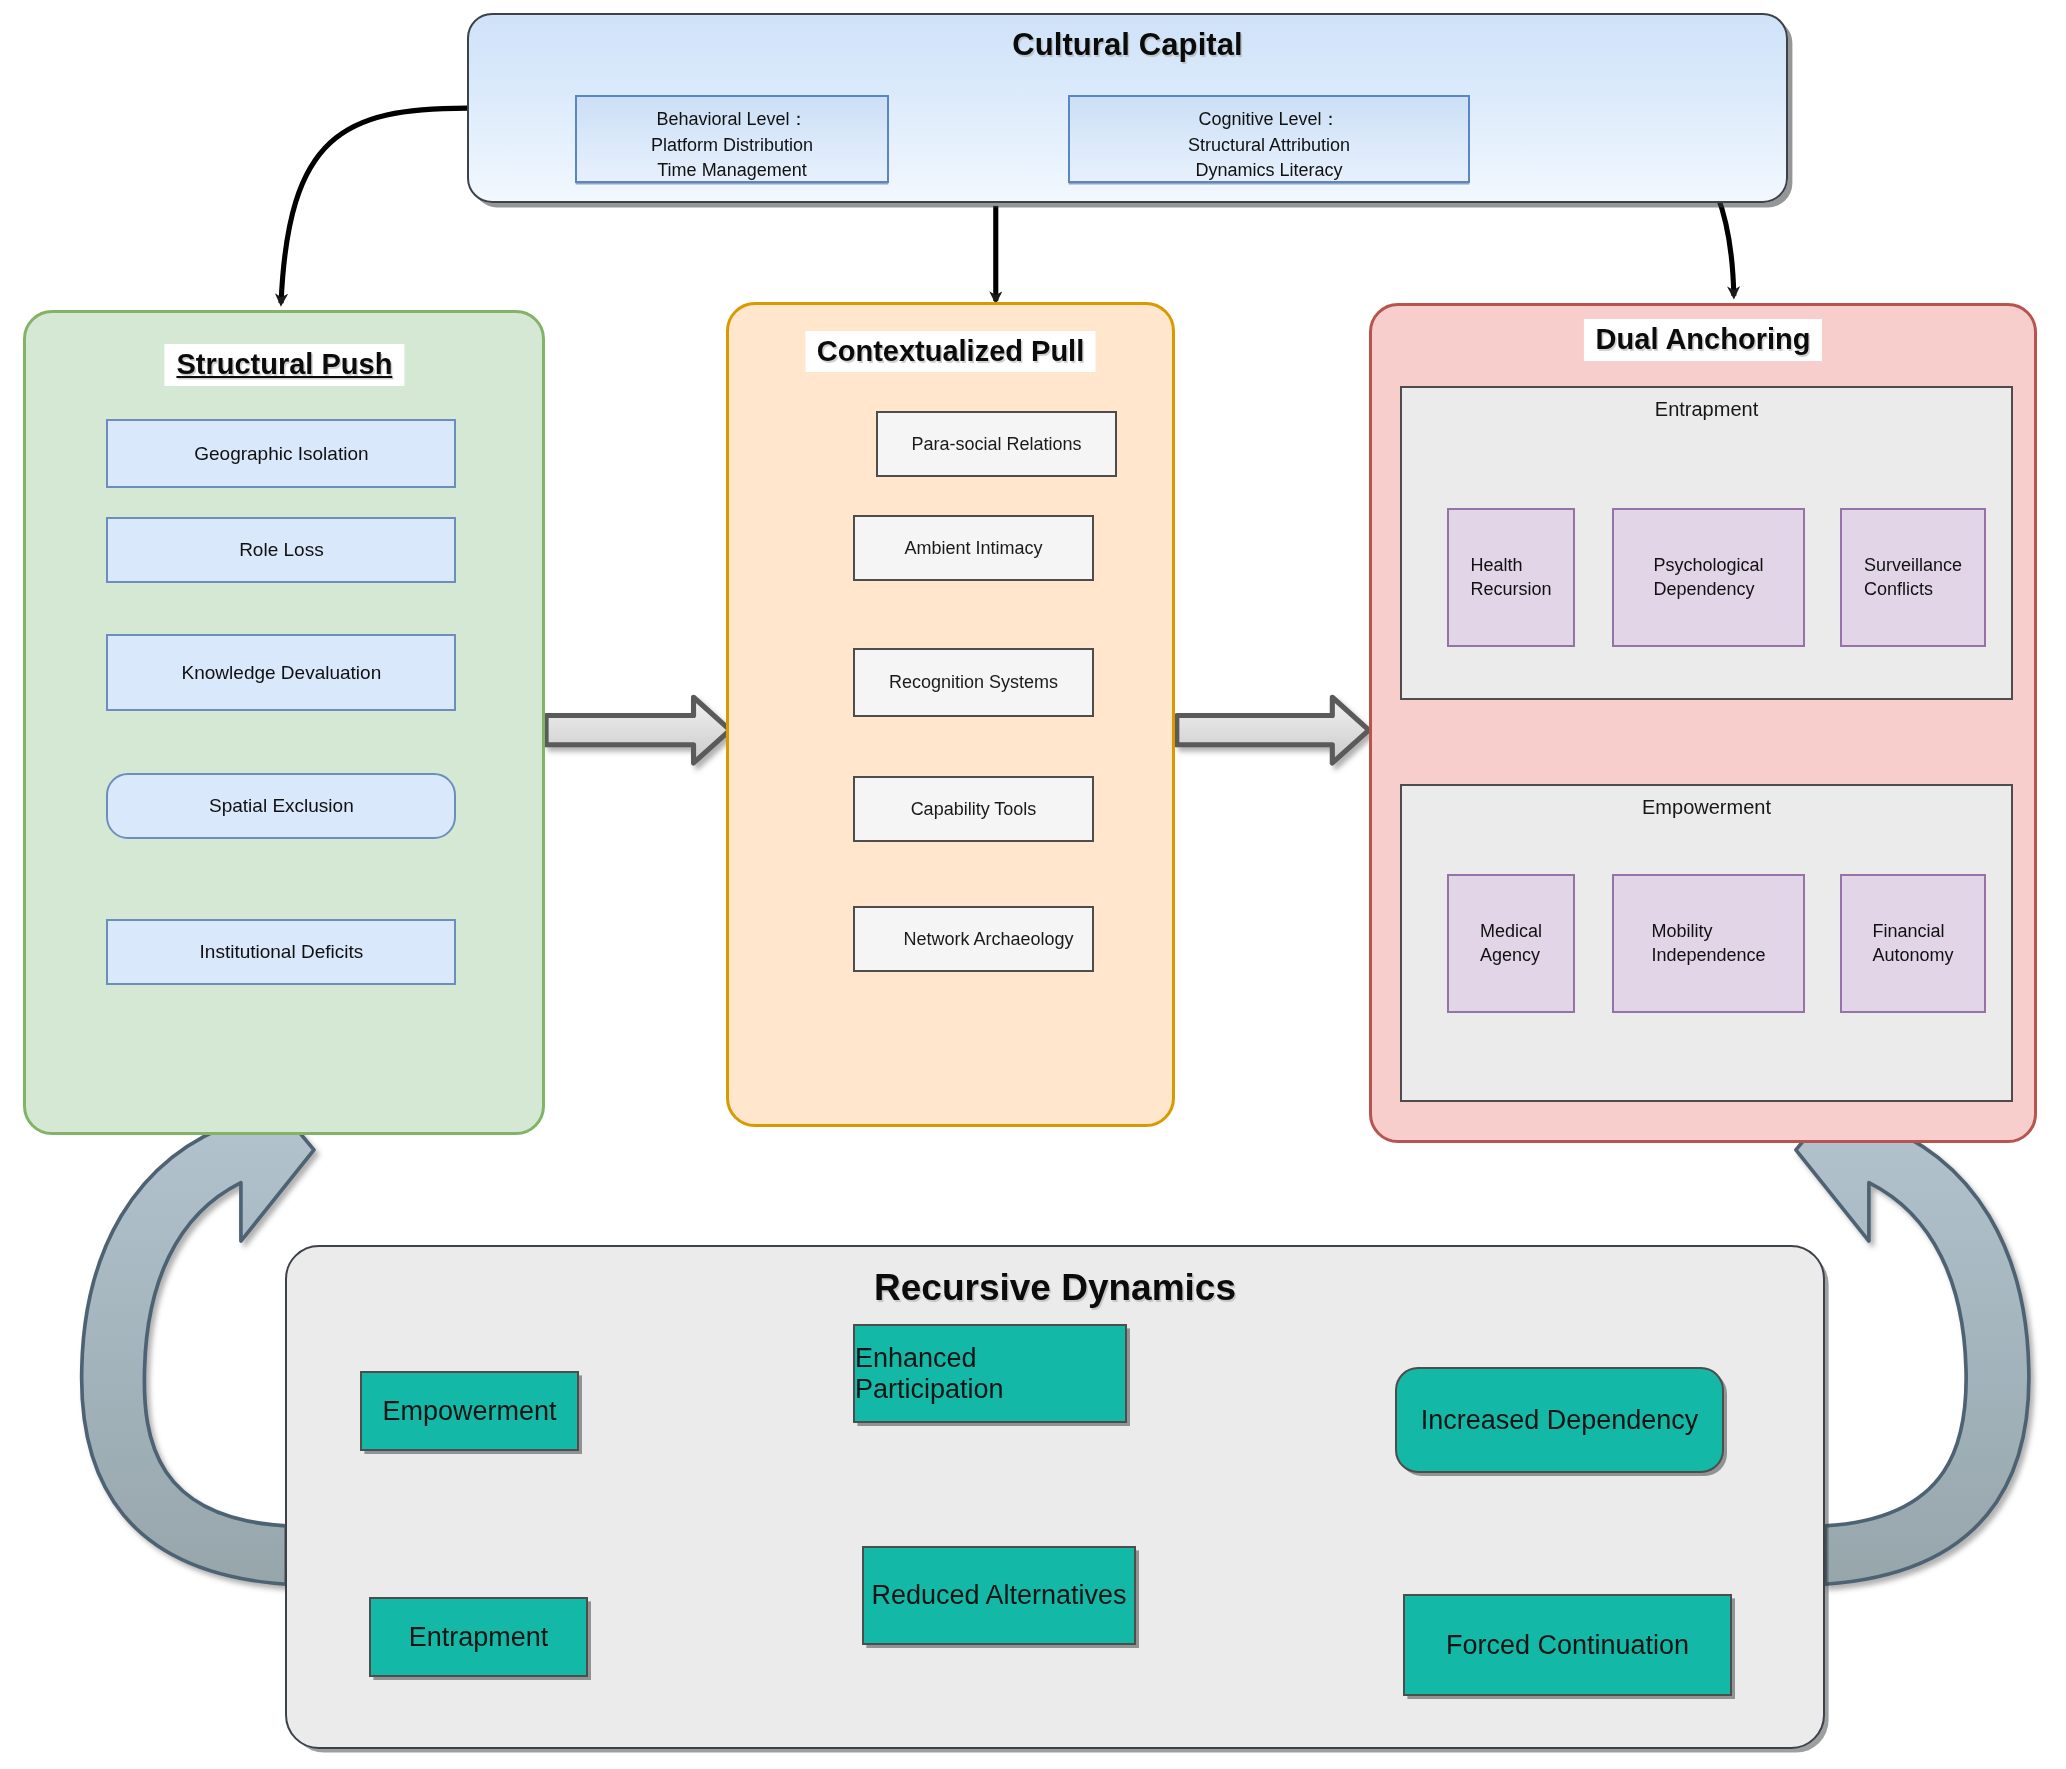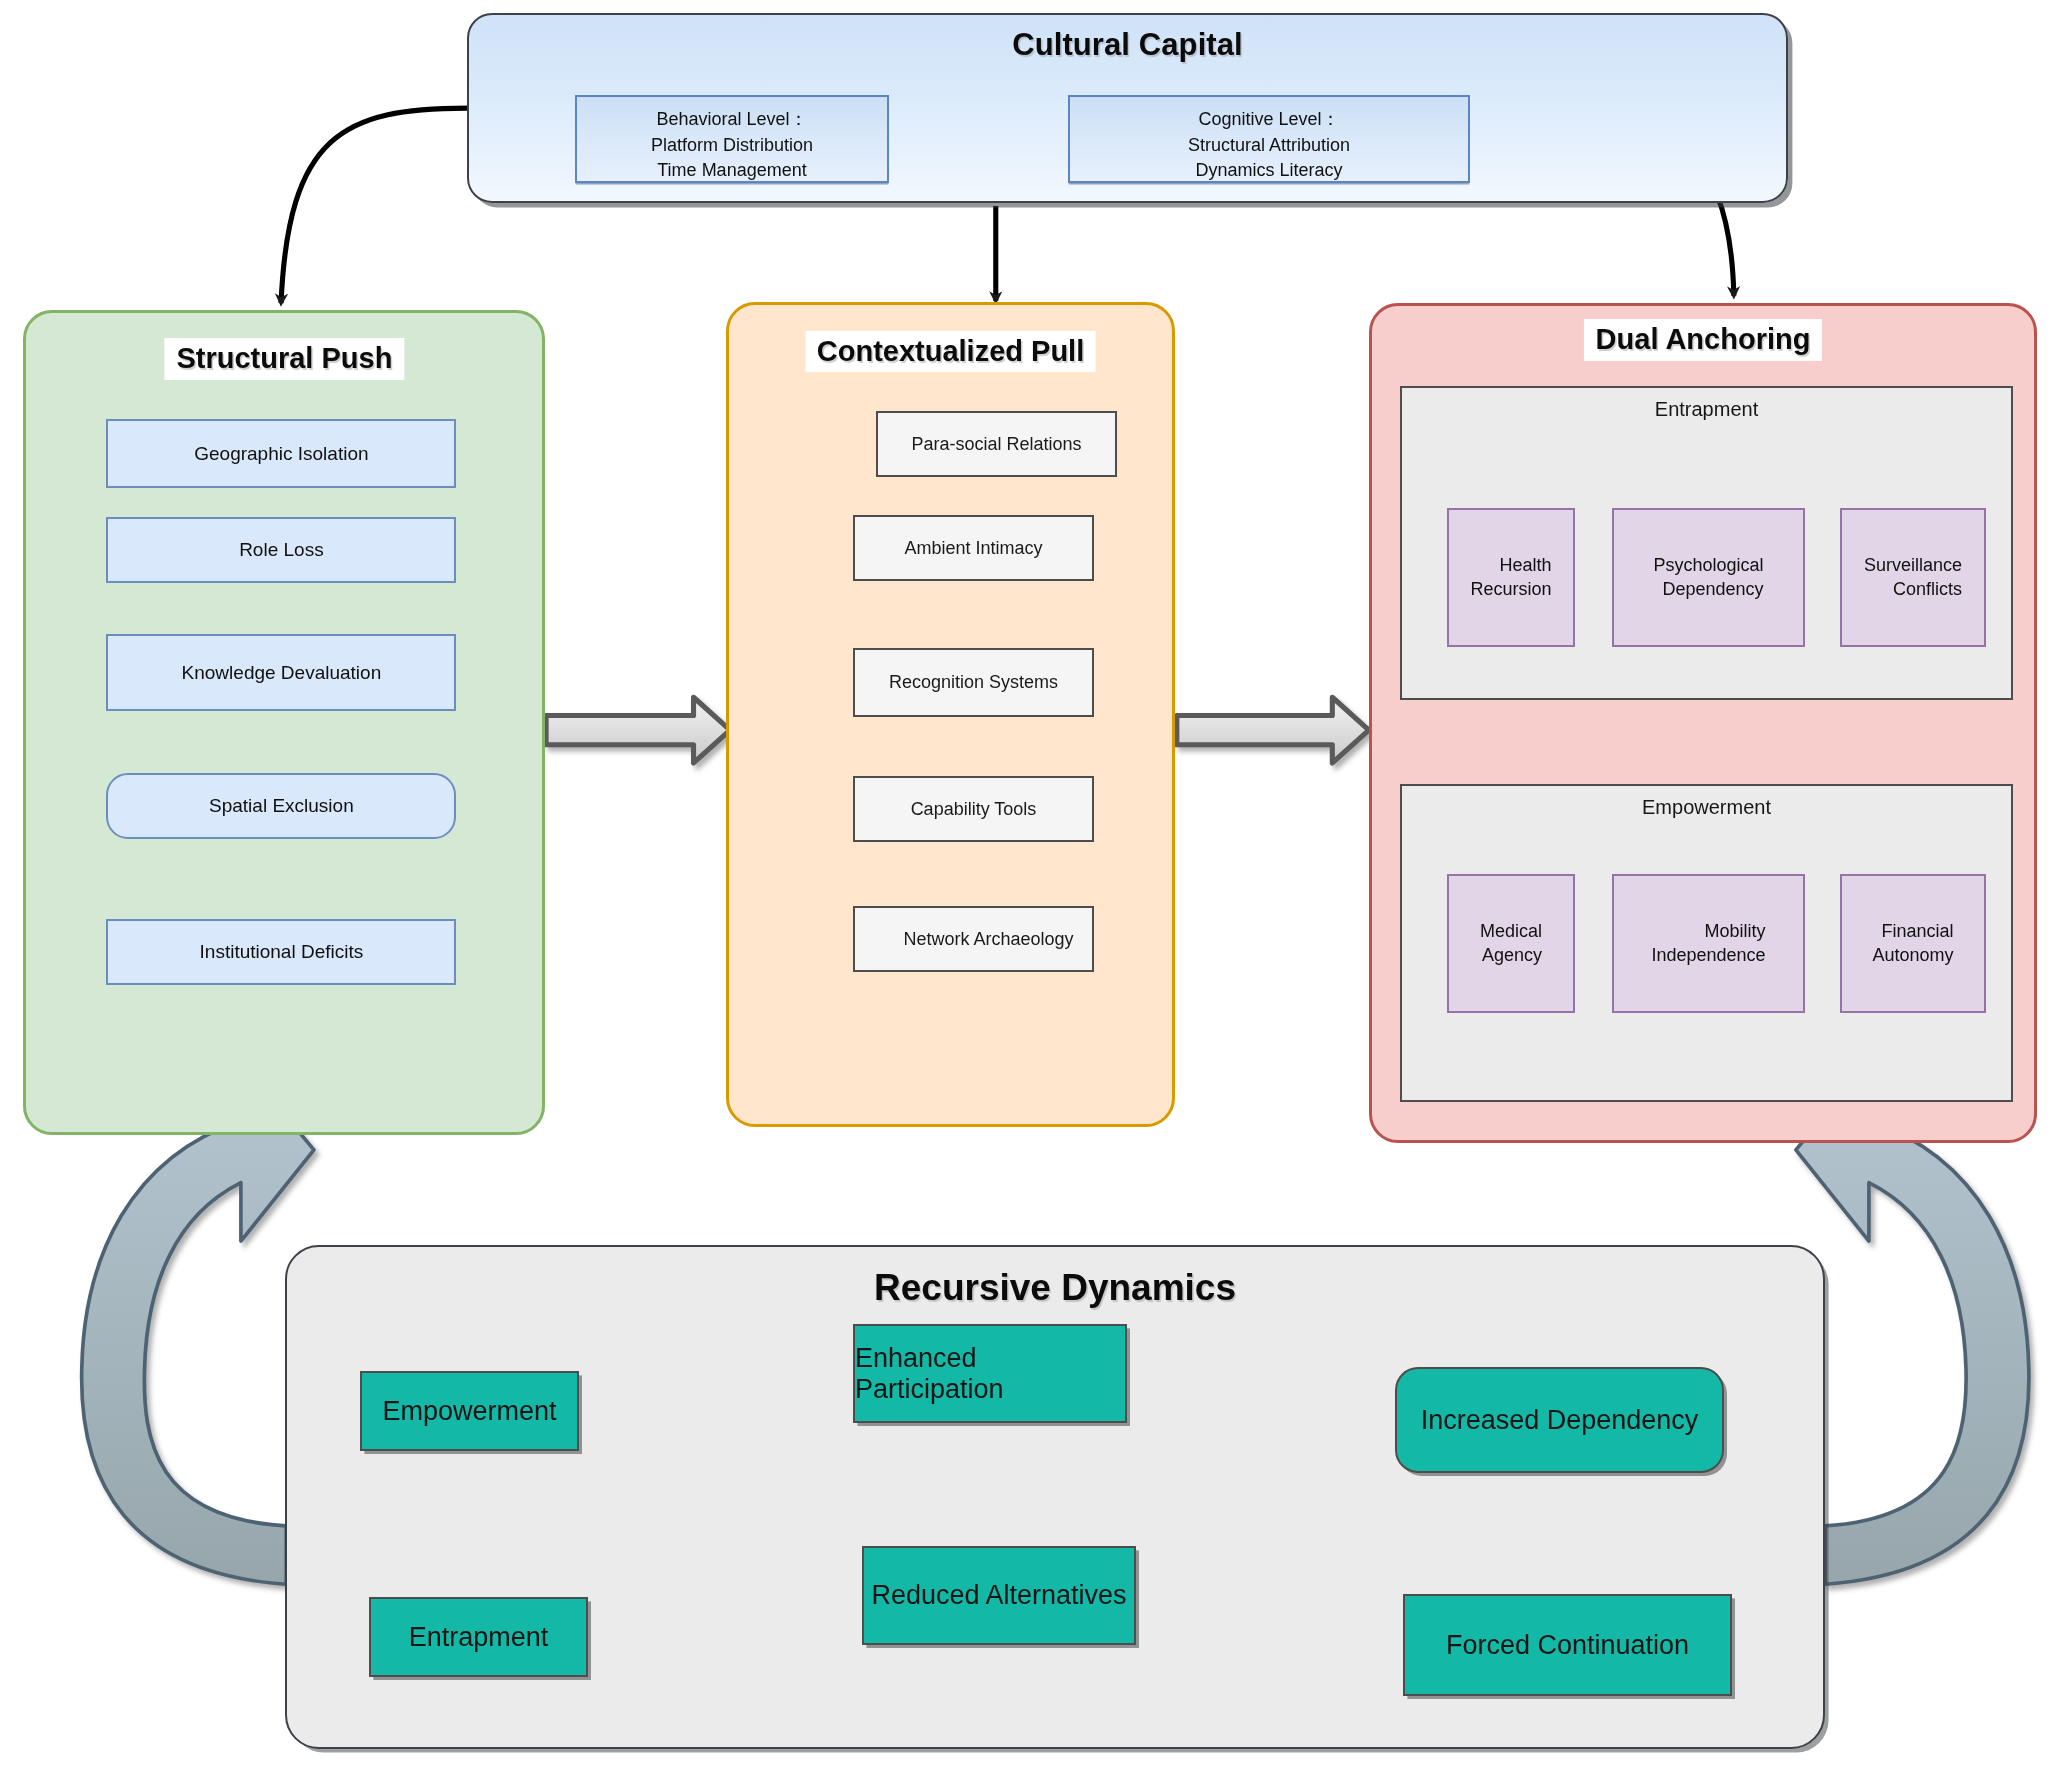--- a/index.html
+++ b/index.html
@@ -39,21 +39,21 @@
     background:#ffe6cc;border:3.7px solid #d79b00;}
   #panel-anchor{left:1369px;top:303px;width:668px;height:840px;
     background:#f8cecc;border:3.7px solid #b85450;}
 
   .panel-title{
     position:absolute;top:-16px;left:50%;transform:translateX(-50%);
     background:#fff;padding:4.4px 11.7px;white-space:nowrap;
     font-size:29px;font-weight:bold;color:#0b0b0b;
     text-shadow:1.5px 1.5px 0.7px rgba(160,160,160,.5);
   }
-  #panel-push  .panel-title{top:25px;}
+  #panel-push  .panel-title{top:31px;text-decoration:underline;}
   #panel-pull  .panel-title{top:25.6px;}
   #panel-anchor .panel-title{top:13px;}
 
   
   .push-item{
     position:absolute;left:80px;width:350px;
     box-sizing:border-box;border:2.2px solid #6c8ebf;background:#dae8fc;
     display:flex;align-items:center;justify-content:center;
     font-size:19px;color:#101010;
   }
@@ -72,21 +72,21 @@
   }
   #group-entrapment{top:80px;height:314px;}
   #group-empowerment{top:478px;height:318px;}
   .anchor-group-label{
     position:absolute;top:10.2px;left:0;width:100%;text-align:center;
     font-size:20px;color:#171717;
   }
   .anchor-cell{
     position:absolute;box-sizing:border-box;
     border:2.2px solid #9673a6;background:#e1d5e7;
-    display:flex;align-items:center;justify-content:center;text-align:right;
+    display:flex;align-items:center;justify-content:center;text-align:left;
     font-size:18px;color:#111;line-height:1.28;
   }
 
   
   #recursive{
     position:absolute;left:285px;top:1245px;width:1540px;height:504px;
     box-sizing:border-box;border-radius:34px;border:2.9px solid #3d4248;
     background:#ebebeb;box-shadow:5.1px 5.1px 0 -1.5px rgba(60,64,68,.5);
   }
   #recursive .rd-title{

